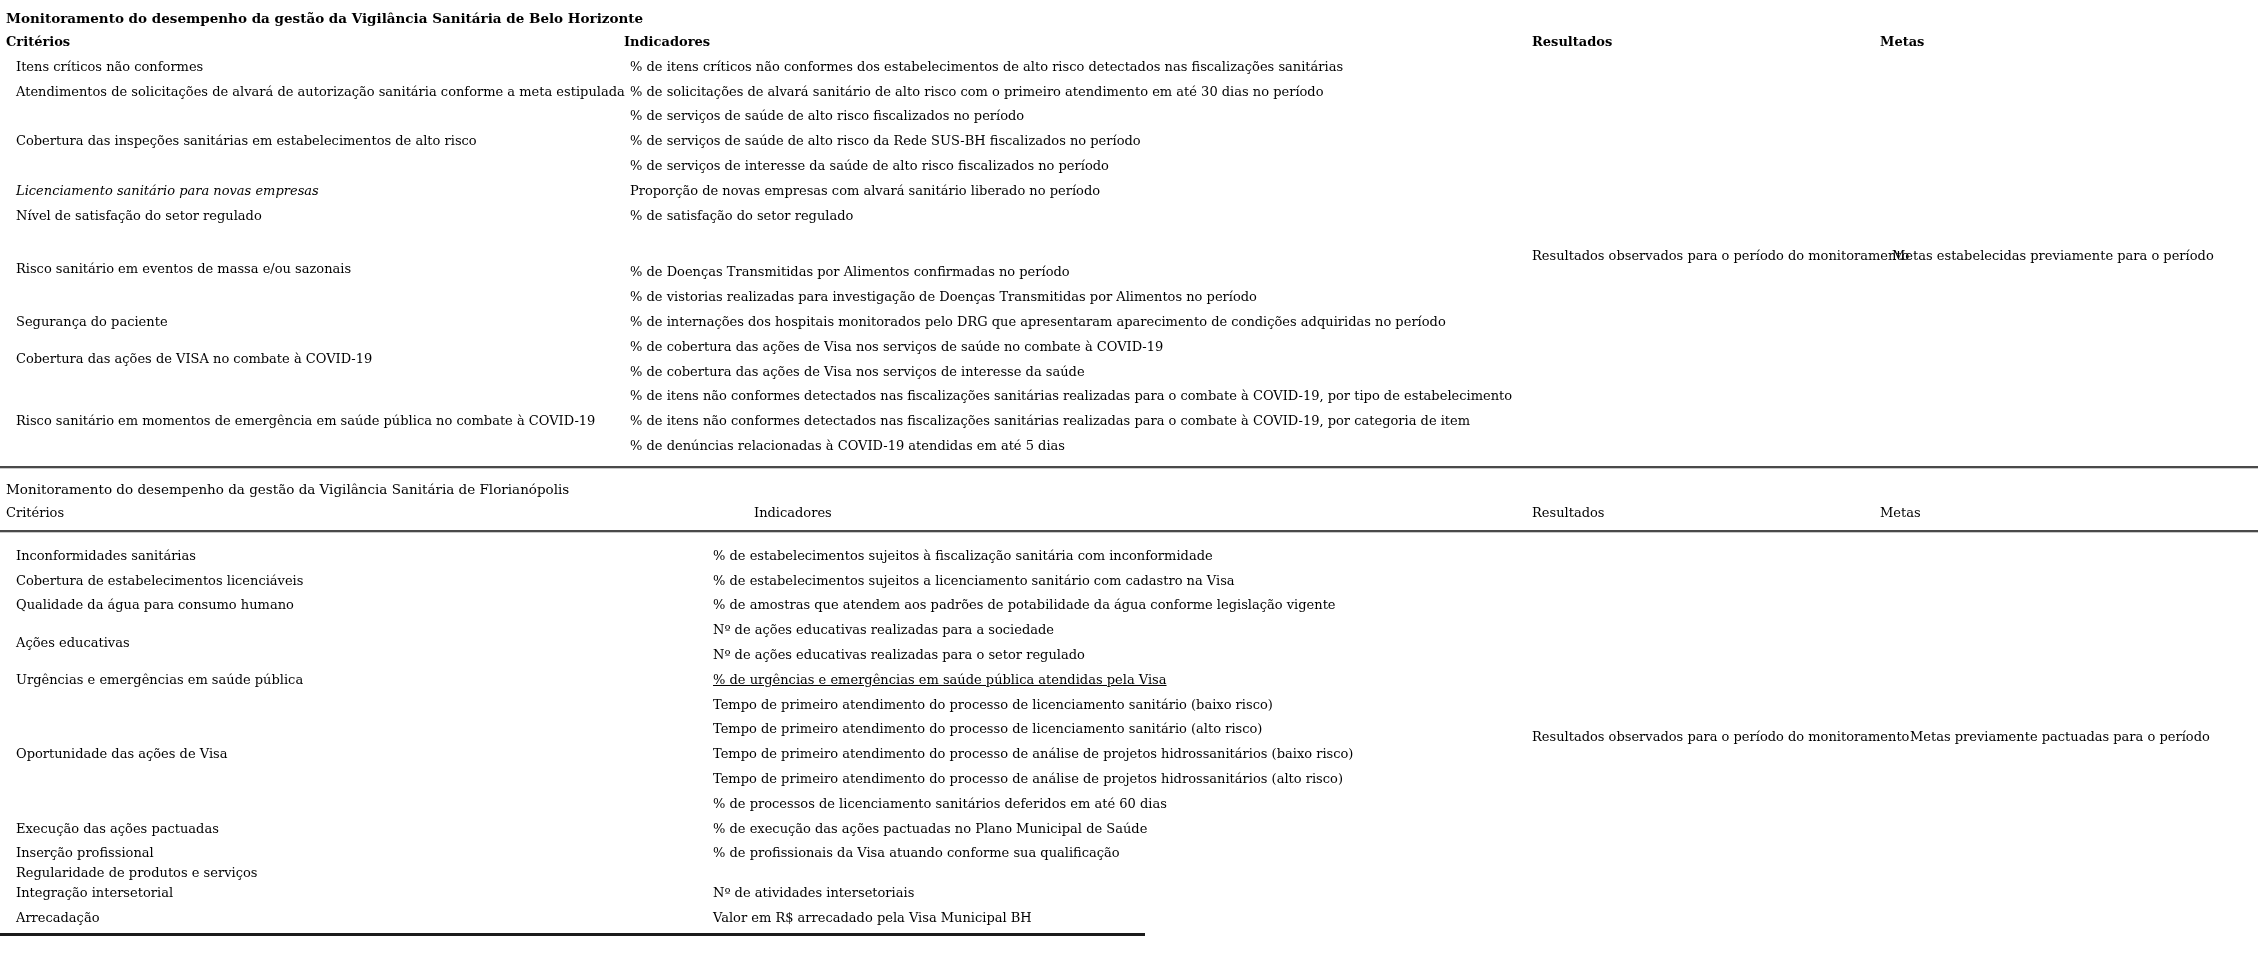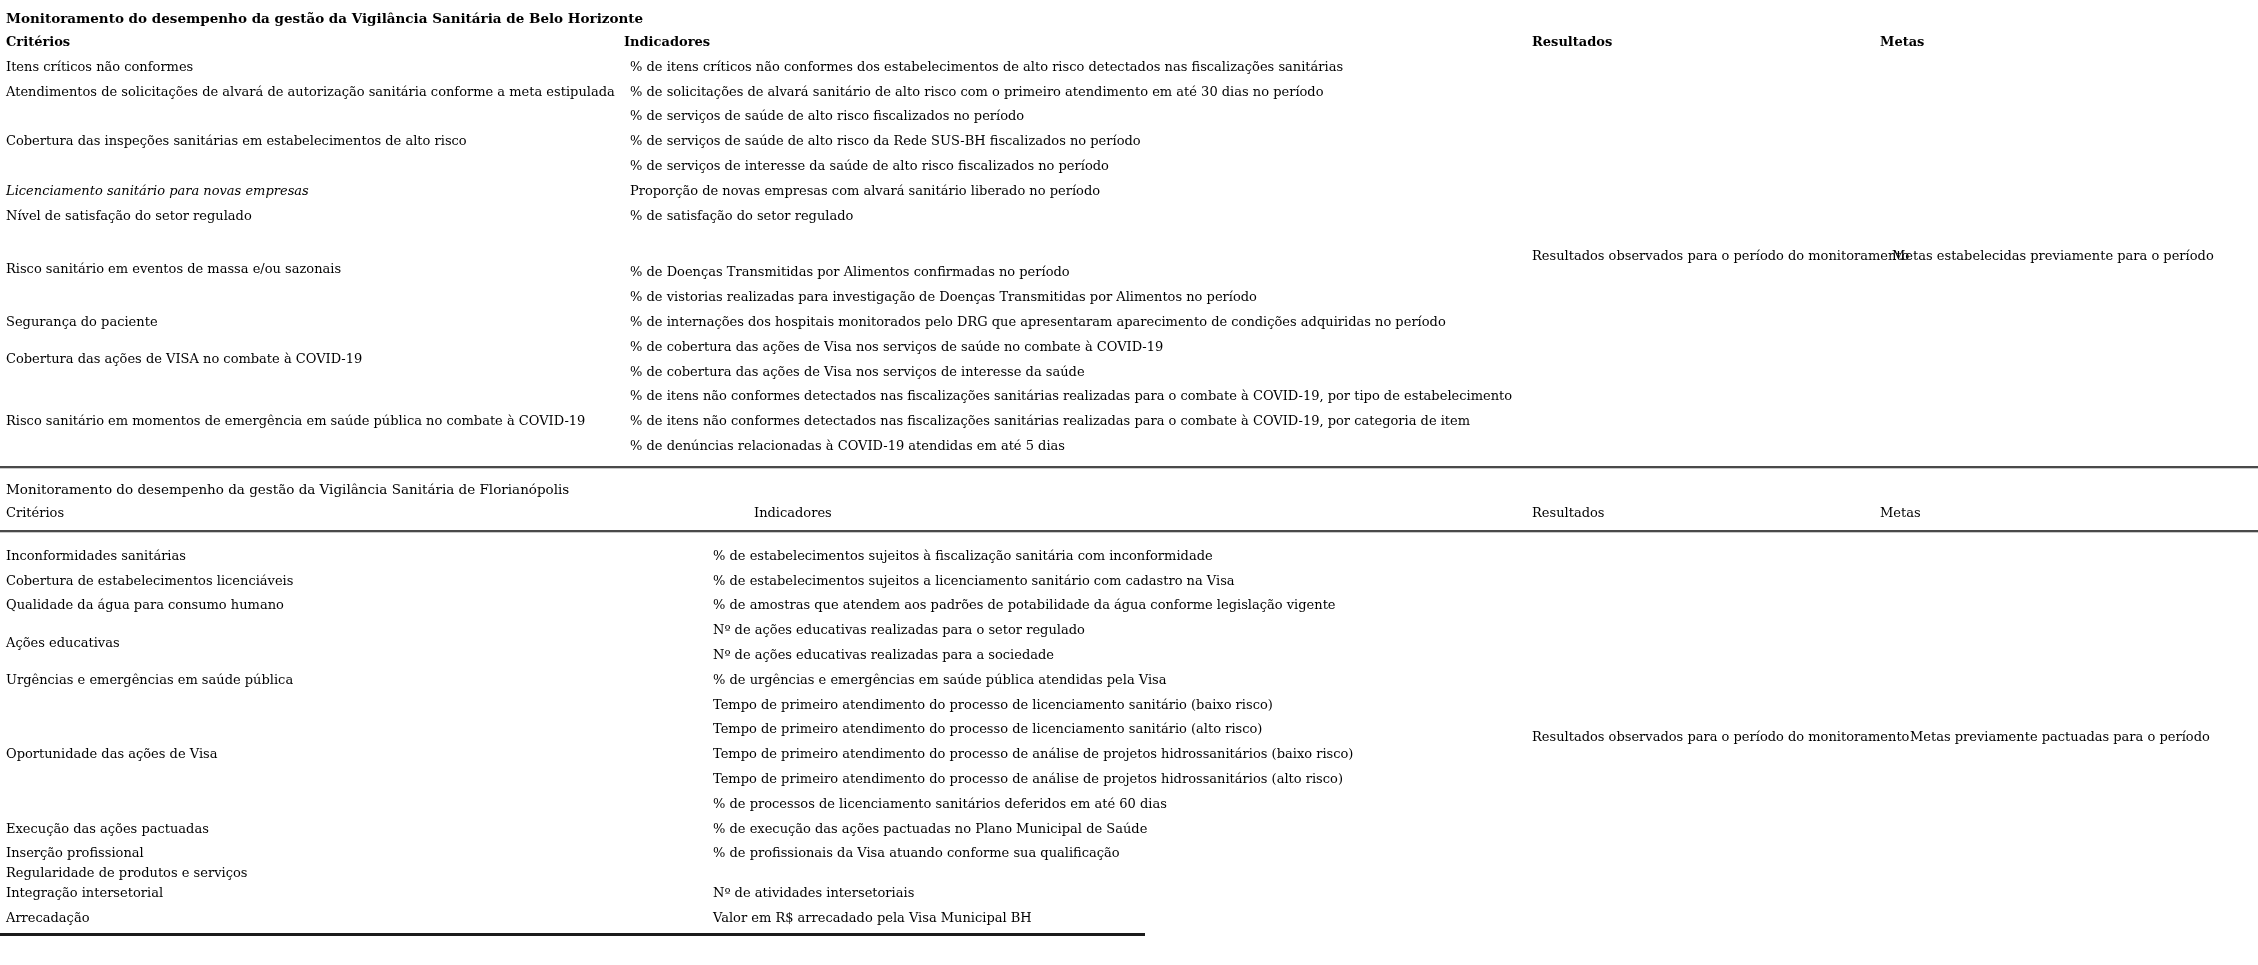--- a/index.html
+++ b/index.html
@@ -29,21 +29,21 @@
   .tbl-1 .h-ind   { padding-left: 47px; }
   .tbl-1 .h-res   { padding-right: 68px; }
   .tbl-0 .h-metas { padding-right: 162px; }
   .tbl-1 .h-metas { padding-right: 276px; }
 
   .hrule, .tbl-divider { height: 2px; background: #4a4a4a; border-bottom: 1px solid #c9c9c9; }
   .hrule { margin-top: 5px; }
   .tbl-divider { margin-top: 8px; }
   .tbl-1 .tbl-body { margin-top: 10px; }
 
-  .crit-cell { grid-column: 1; display: flex; align-items: center; padding-left: 6px; white-space: nowrap; }
+  .crit-cell { grid-column: 1; display: flex; align-items: center; padding-left: 16px; white-space: nowrap; }
   .ind-cell  { grid-column: 2; }
   .ind-line  { height: var(--pitch); display: flex; align-items: center; padding-left: 6px; white-space: nowrap; }
   .res-cell  { grid-column: 3; }
   .metas-cell{ grid-column: 4; }
   .note { display: flex; align-items: center; white-space: nowrap; }
   .tbl-0 .metas-cell { padding-left: 12px; }
   .tbl-1 .metas-cell { padding-left: 30px; }
 
   .bottom-bar { width: 1145px; height: 3px; background: #1b1b1b; margin-top: 3px; }
 </style>
@@ -126,25 +126,25 @@
         <div class="crit-cell" style="grid-row: 2;">Cobertura de estabelecimentos licenciáveis</div>
         <div class="ind-cell" style="grid-row: 2;">
           <div class="ind-line">% de estabelecimentos sujeitos a licenciamento sanitário com cadastro na Visa</div>
         </div>
         <div class="crit-cell" style="grid-row: 3;">Qualidade da água para consumo humano</div>
         <div class="ind-cell" style="grid-row: 3;">
           <div class="ind-line">% de amostras que atendem aos padrões de potabilidade da água conforme legislação vigente</div>
         </div>
         <div class="crit-cell" style="grid-row: 4;">Ações educativas</div>
         <div class="ind-cell" style="grid-row: 4;">
+          <div class="ind-line">Nº de ações educativas realizadas para a sociedade</div>
           <div class="ind-line">Nº de ações educativas realizadas para o setor regulado</div>
-          <div class="ind-line">Nº de ações educativas realizadas para a sociedade</div>
         </div>
         <div class="crit-cell" style="grid-row: 5;">Urgências e emergências em saúde pública</div>
-        <div class="ind-cell" style="grid-row: 5;">
+        <div class="ind-cell" style="grid-row: 5; text-decoration: underline;">
           <div class="ind-line">% de urgências e emergências em saúde pública atendidas pela Visa</div>
         </div>
         <div class="crit-cell" style="grid-row: 6;">Oportunidade das ações de Visa</div>
         <div class="ind-cell" style="grid-row: 6;">
           <div class="ind-line">Tempo de primeiro atendimento do processo de licenciamento sanitário (baixo risco)</div>
           <div class="ind-line">Tempo de primeiro atendimento do processo de licenciamento sanitário (alto risco)</div>
           <div class="ind-line">Tempo de primeiro atendimento do processo de análise de projetos hidrossanitários (baixo risco)</div>
           <div class="ind-line">Tempo de primeiro atendimento do processo de análise de projetos hidrossanitários (alto risco)</div>
           <div class="ind-line">% de processos de licenciamento sanitários deferidos em até 60 dias</div>
         </div>

